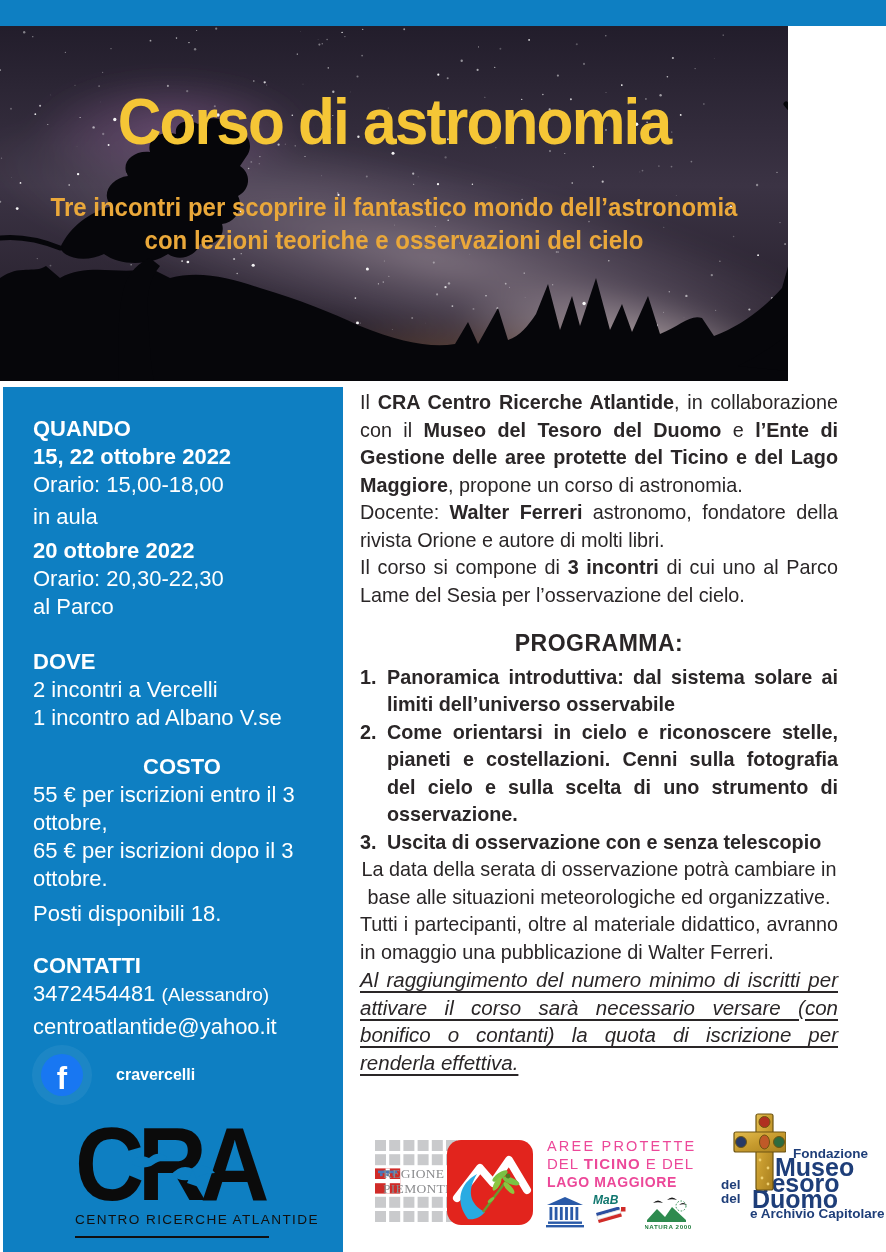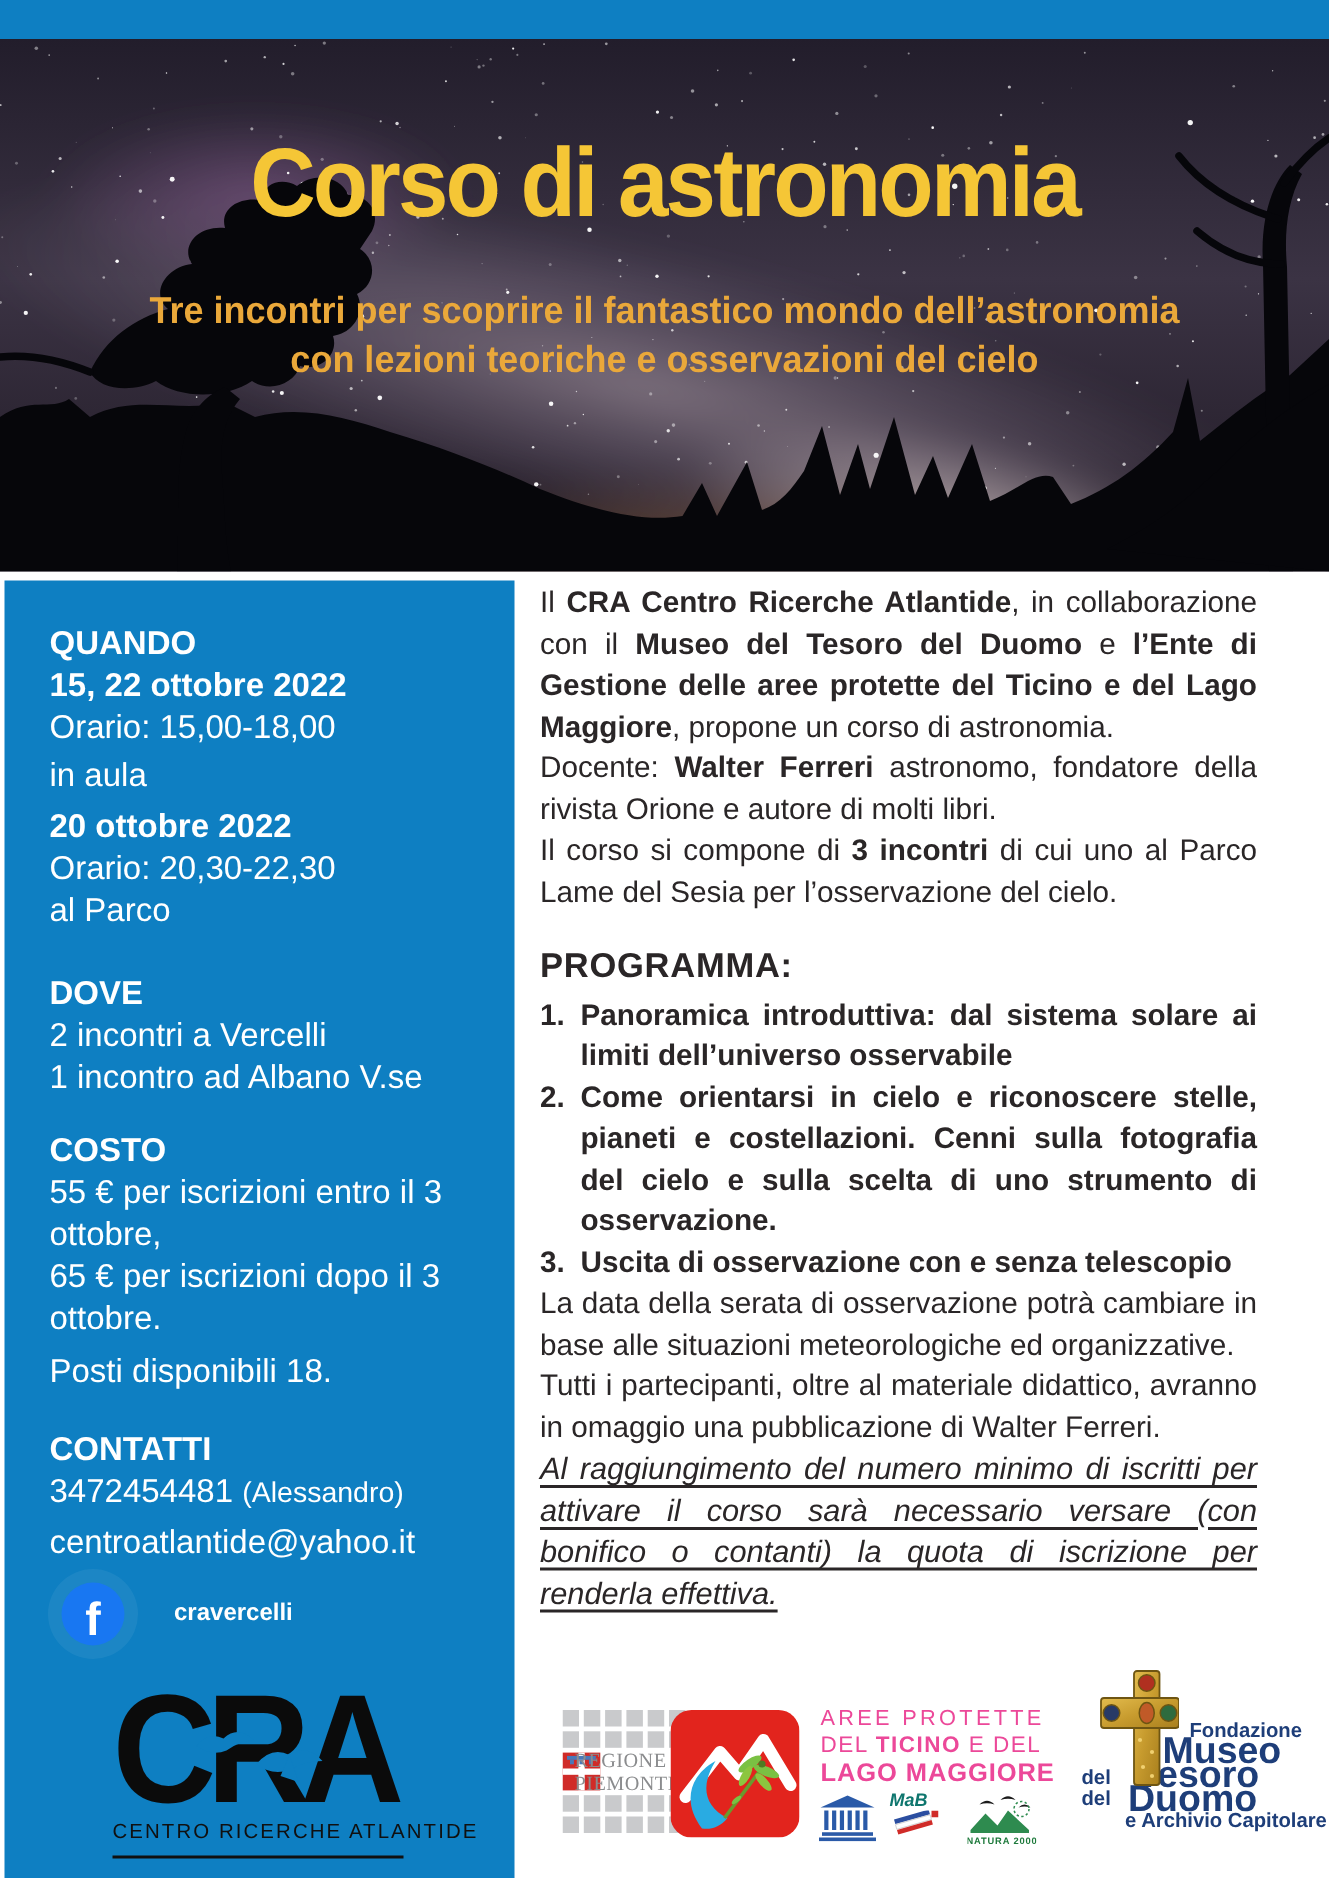--- a/index.html
+++ b/index.html
@@ -4,34 +4,34 @@
 <style>
   :root{
     --blue:#0e7fc2; --title-yellow:#f5c636; --sub-orange:#eaa83a;
     --ink:#2a2627; --navy:#1e3e79; --parco-red:#e2241d;
   }
   html,body{margin:0;padding:0;background:#fff;}
   .page{position:relative;width:886px;height:1252px;background:#fff;overflow:hidden;
         font-family:"Liberation Sans",sans-serif;}
   
   .topbar{position:absolute;left:0;top:0;width:886px;height:26px;background:var(--blue);}
-  .hero{position:absolute;left:0;top:26px;width:886px;height:355px;background:#17131c;overflow:hidden;}
+  .hero{position:absolute;left:0;top:26px;width:788px;height:355px;background:#17131c;overflow:hidden;}
   .hero svg{position:absolute;left:0;top:0;}
   .hero-title{position:absolute;left:0;top:58px;width:100%;text-align:center;
     font-size:65px;font-weight:bold;color:var(--title-yellow);letter-spacing:-2px;
     transform:scaleX(.93);white-space:nowrap;}
   .hero-sub{position:absolute;left:0;top:165px;width:100%;text-align:center;
     font-size:25px;font-weight:bold;color:var(--sub-orange);line-height:33px;
     transform:scaleX(.96);}
   
   .sidebar{position:absolute;left:3px;top:387px;width:340px;height:865px;background:var(--blue);
     color:#fff;box-sizing:border-box;padding:28px 12px 0 30px;font-size:22px;line-height:28px;overflow:hidden;}
   .sb-b{font-weight:bold;}
   .mt4{margin-top:4px;} .mt6{margin-top:6px;} .mt7{margin-top:7px;} .mt8{margin-top:4px;}
-  .mt13{margin-top:13px;} .mt21{margin-top:21px;} .mt24{margin-top:24px;} .mt27{margin-top:27px;}
+  .mt13{margin-top:13px;} .mt21{margin-top:21px;text-align:center;} .mt24{margin-top:24px;} .mt27{margin-top:27px;}
   .phone-note{font-size:19px;}
   .fb-row{display:flex;align-items:center;margin-top:13px;margin-left:8px;}
   .fb-circle{width:42px;height:42px;border-radius:50%;background:#1877f2;display:flex;
     align-items:center;justify-content:center;box-shadow:0 0 0 9px rgba(255,255,255,0.06);}
   .fb-f{color:#fff;font-weight:bold;font-size:31px;line-height:1;transform:translateY(3px);}
   .fb-label{margin-left:33px;font-size:16px;font-weight:bold;}
   .cra{position:relative;margin:29px 0 0 42px;width:200px;color:#0b0b0b;}
   .cra-word{font-size:103px;font-weight:bold;letter-spacing:-7px;line-height:80px;
     transform:scaleX(.93);transform-origin:left;white-space:nowrap;}
   .cra-birds{position:absolute;left:0;top:0;width:200px;height:84px;}
@@ -45,21 +45,21 @@
   .pi{position:relative;padding-left:27px;font-weight:bold;}
   .pi .num{position:absolute;left:0;top:0;font-weight:bold;}
   .note-pay{font-style:italic;text-decoration:underline;text-underline-offset:4px;font-size:20.5px;}
   
   .logo-abs{position:absolute;}
   .rp-text{position:absolute;font-family:"Liberation Serif",serif;color:#8b8c8e;line-height:14px;
     font-size:13.5px;letter-spacing:.3px;white-space:nowrap;}
   .aree{position:absolute;left:547px;top:1138px;color:#ec4899;white-space:nowrap;}
   .aree .l1{font-size:14.5px;letter-spacing:2.2px;line-height:17px;}
   .aree .l2{font-size:15px;letter-spacing:1px;line-height:17px;}
-  .aree .l3{font-size:17px;letter-spacing:.6px;line-height:20px;font-weight:bold;}
+  .aree .l3{font-size:14px;letter-spacing:.6px;line-height:20px;font-weight:bold;}
   .mab-block{position:absolute;left:593px;top:1193px;width:36px;}
   .mab-word{font-size:12px;font-weight:bold;font-style:italic;color:#0f766e;line-height:14px;}
   .museo-txt{position:absolute;color:var(--navy);font-weight:bold;line-height:1;white-space:nowrap;}
   .mu-big{font-size:25px;} .mu-small{font-size:13.5px;}
   .z1{z-index:1;} .z2{z-index:2;}
 </style>
 </head>
 <body>
 
 <div class="page">

